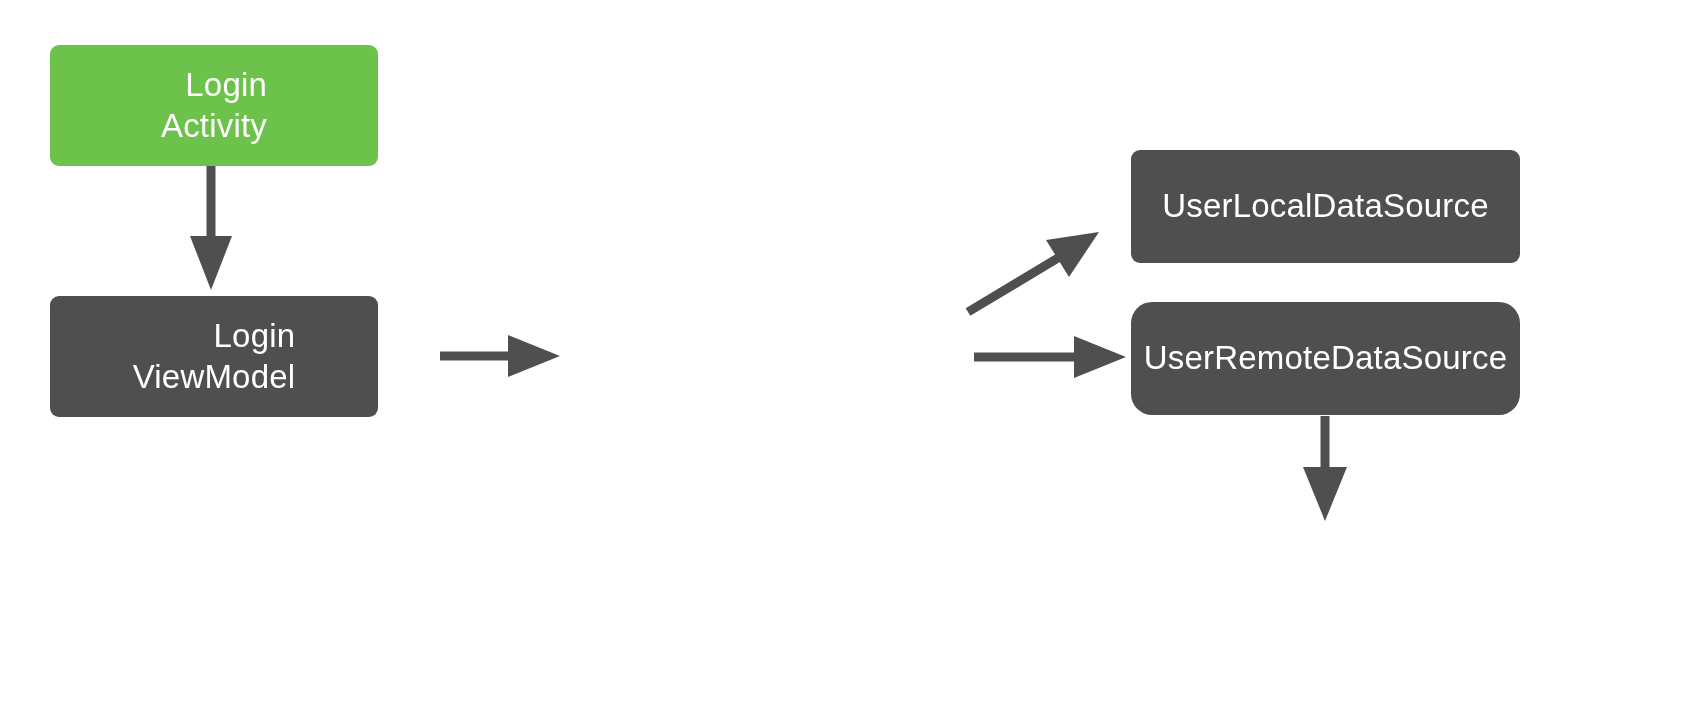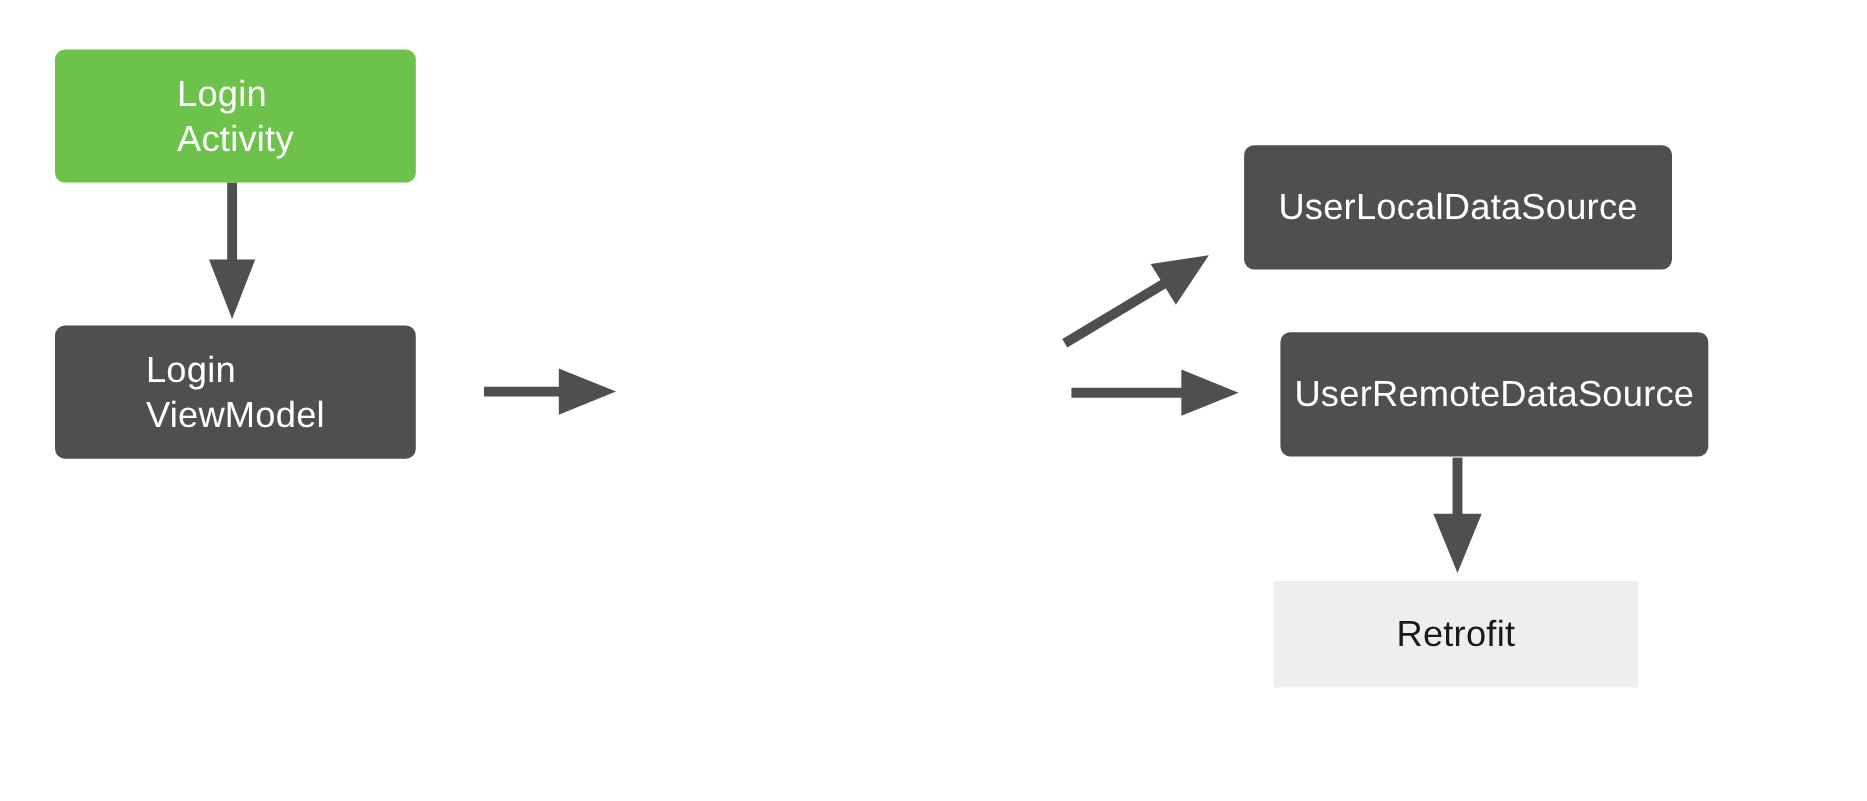--- a/index.html
+++ b/index.html
@@ -16,21 +16,21 @@
     height: 728px;
     background: #ffffff;
     overflow: hidden;
   }
   .node {
     position: absolute;
     box-sizing: border-box;
     display: flex;
     align-items: center;
     justify-content: center;
-    text-align: left;
+    text-align: right;
     line-height: 1.22;
     white-space: pre-line;
     letter-spacing: 0.2px;
   }
   .node-dark {
     background: #4f4f4f;
     color: #ffffff;
     border-radius: 9px;
   }
   .node-green {
@@ -49,26 +49,27 @@
   }
   #n-login-viewmodel {
     left: 50px; top: 296px; width: 328px; height: 121px;
     font-size: 33px;
   }
   #n-user-repository {
     left: 565px; top: 297px; width: 389px; height: 118px;
     font-size: 33px;
   }
   #n-user-local-datasource {
-    left: 1131px; top: 132px; width: 389px; height: 113px;
+    left: 1131px; top: 150px; width: 389px; height: 113px;
     font-size: 33px;
   }
   #n-user-remote-datasource {
-    left: 1164px; top: 302px; width: 389px; height: 113px;
+    left: 1131px; top: 302px; width: 389px; height: 113px;
     font-size: 33px;
+    border-radius: 21px;
   }
   #n-retrofit {
     left: 1158px; top: 528px; width: 331px; height: 97px;
     font-size: 33px;
   }
   #edges {
     position: absolute;
     left: 0; top: 0;
     width: 1697px;
     height: 728px;
@@ -112,15 +113,14 @@
 Activity</div>
 
   <div class="node node-dark" id="n-login-viewmodel">Login
 ViewModel</div>
 
 
   <div class="node node-dark" id="n-user-local-datasource">UserLocalDataSource</div>
 
   <div class="node node-dark" id="n-user-remote-datasource">UserRemoteDataSource</div>
 
-  <div class="node node-light" id="n-retrofit">Retrofit</div>
 
 </div>
 
 </body></html>

